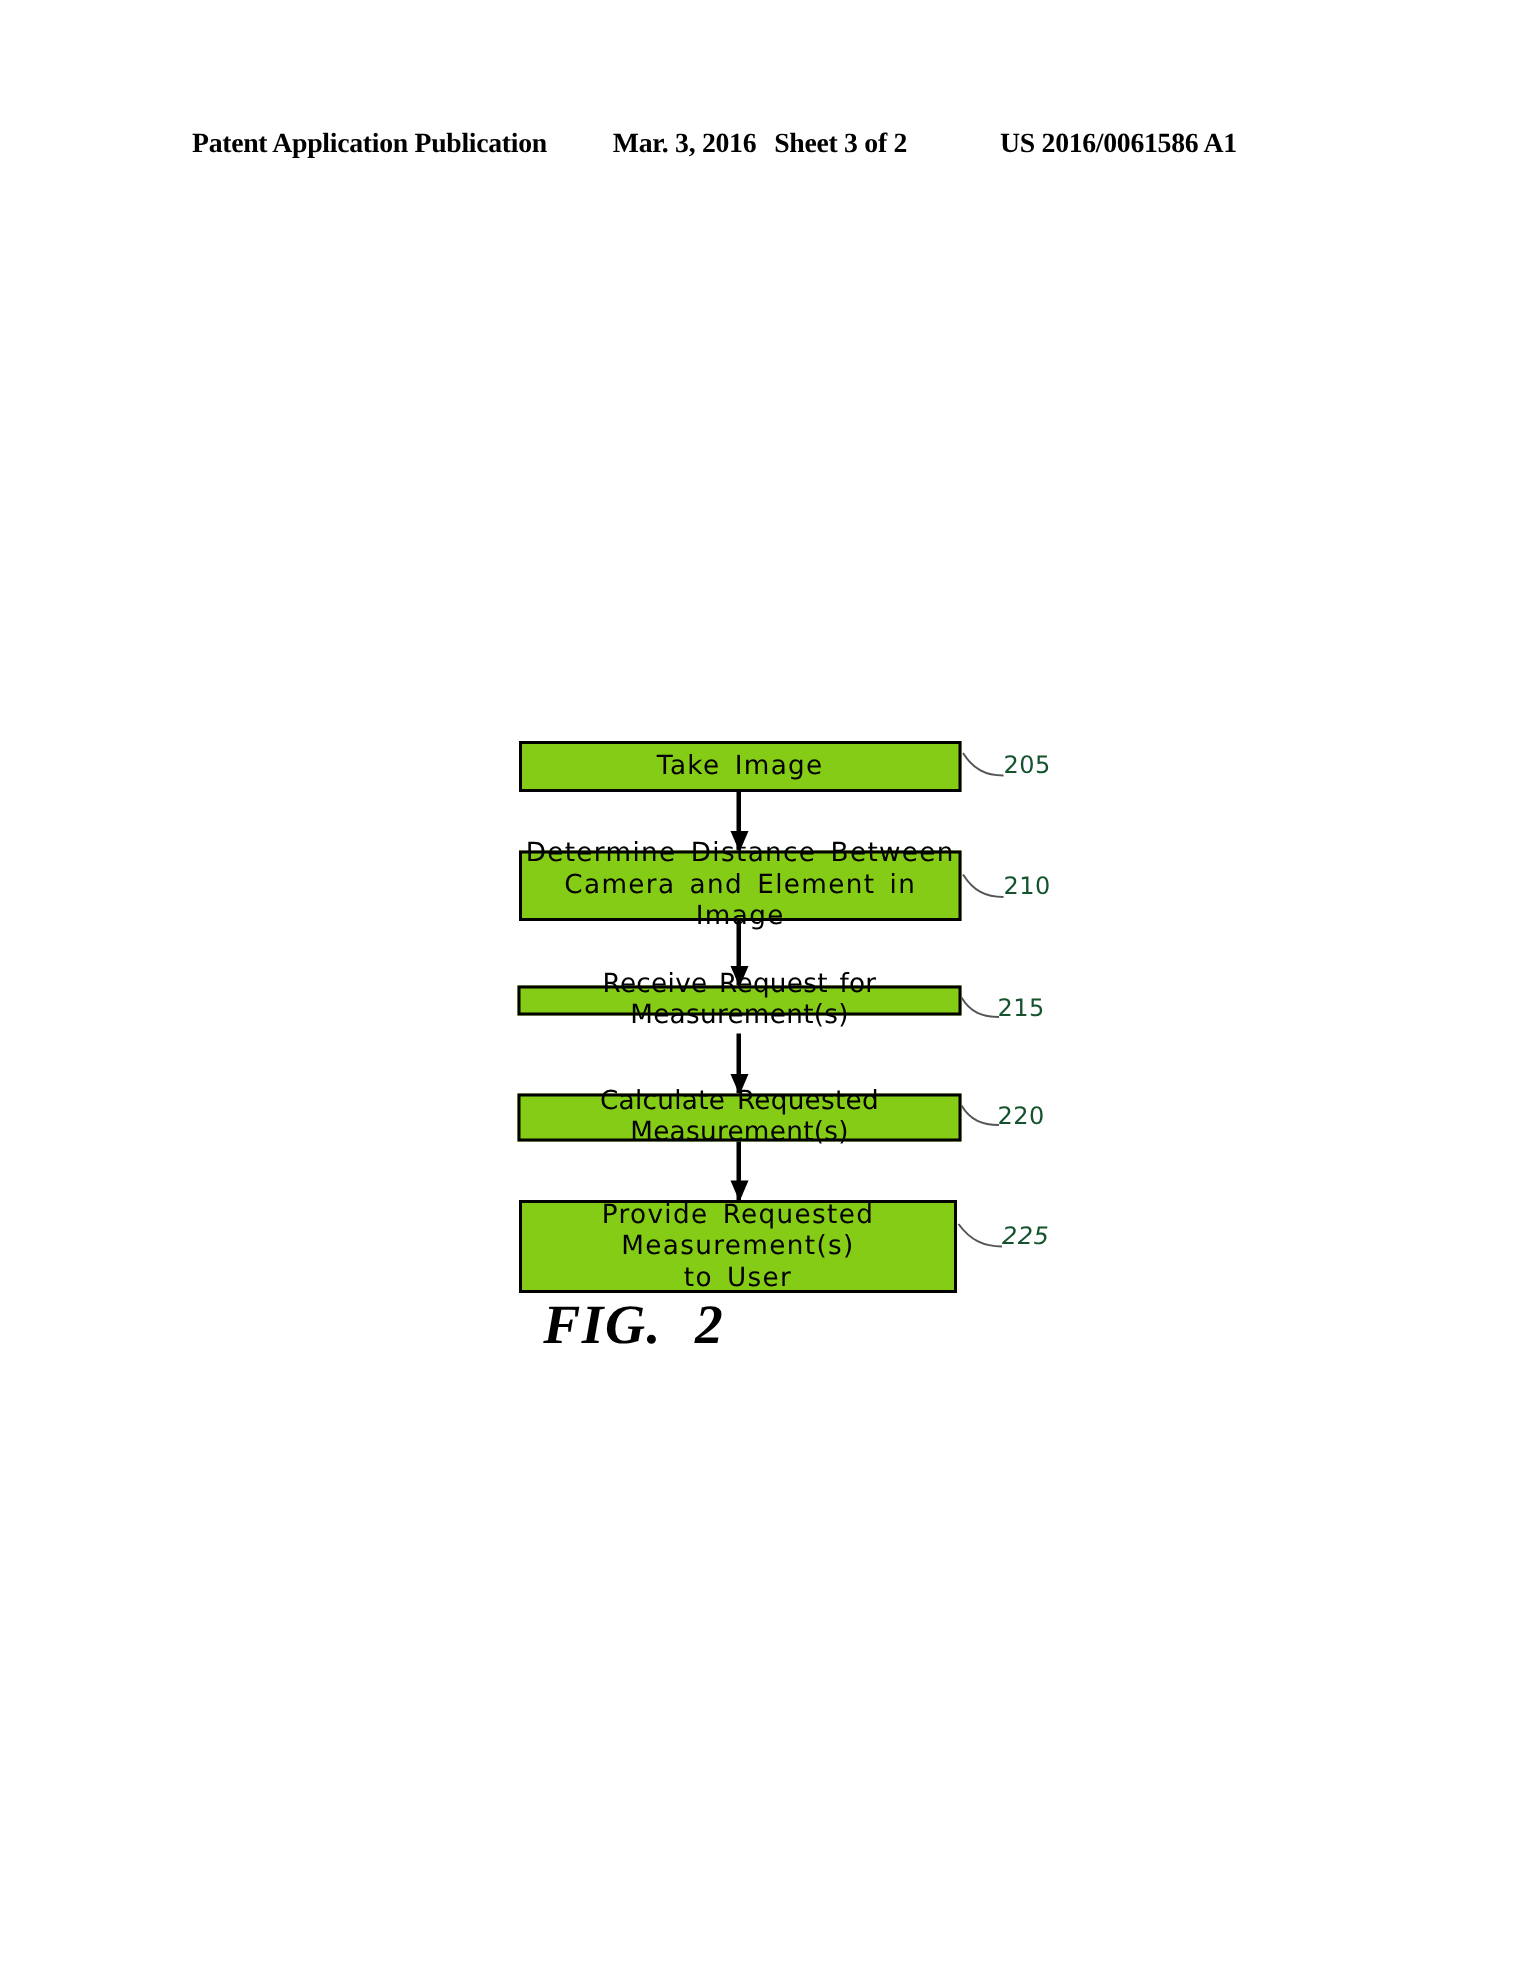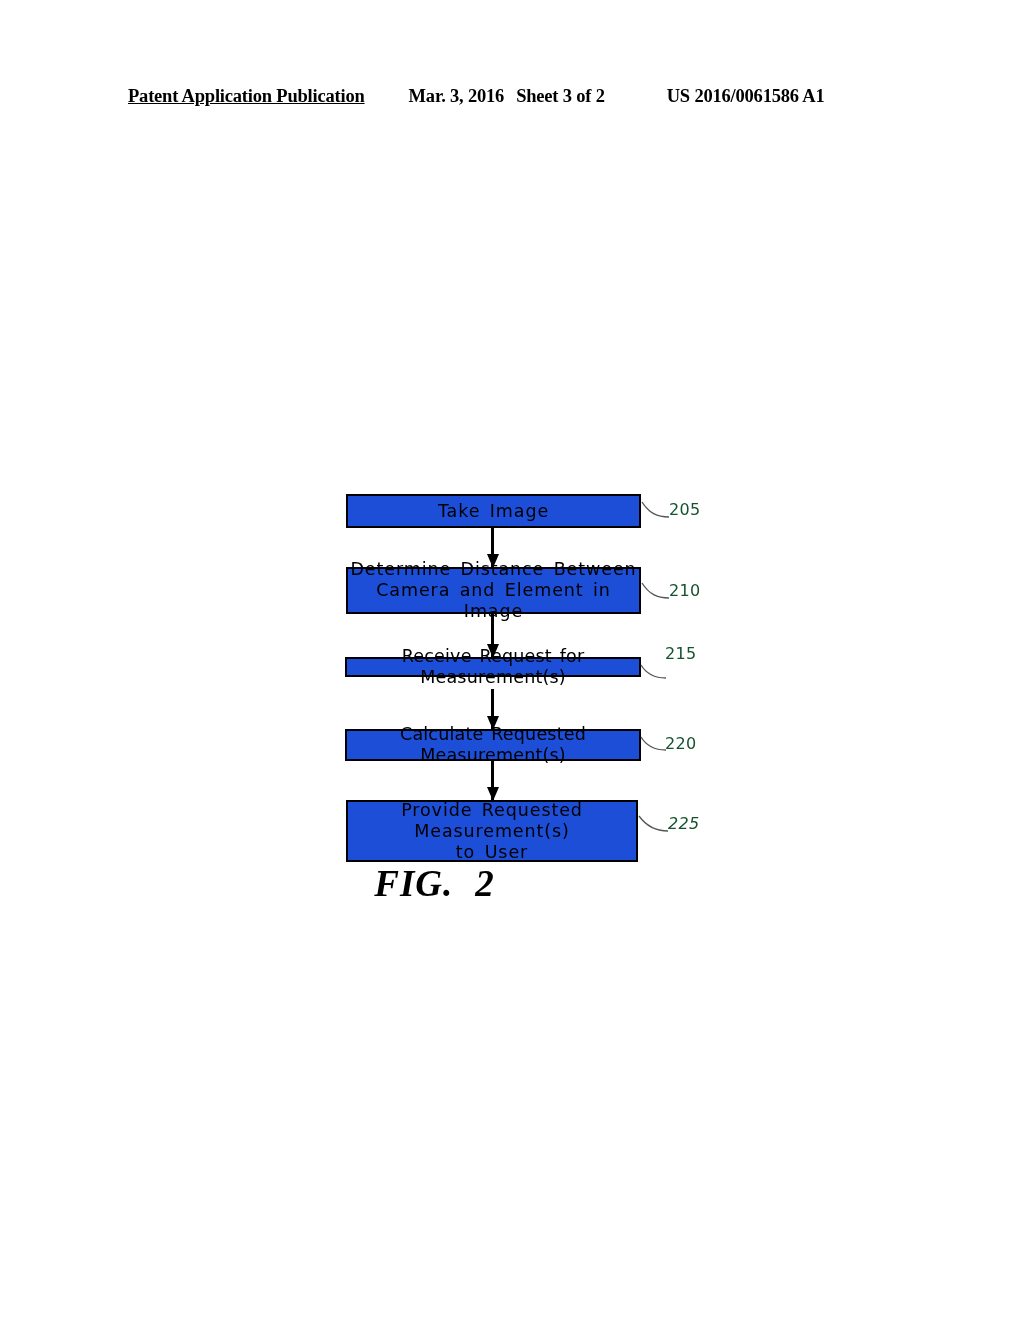--- a/index.html
+++ b/index.html
@@ -24,42 +24,42 @@
     width: 760px;
     height: 26px;
     display: flex;
     align-items: baseline;
     font-family: "Liberation Serif", serif;
     font-weight: bold;
     font-size: 18.5px;
     letter-spacing: -0.2px;
     white-space: nowrap;
   }
-  .hdr-pub   { flex: 0 0 auto; text-decoration: underline; }
+  .hdr-pub   { flex: 0 0 auto; }
   .hdr-gap-1 { flex: 0 0 44px; }
   .hdr-date  { flex: 0 0 auto; }
   .hdr-gap-2 { flex: 0 0 12px; }
   .hdr-sheet { flex: 0 0 auto; }
   .hdr-gap-3 { flex: 0 0 62px; }
   .hdr-docid { flex: 0 0 auto; }
 
   
   .figure {
     position: absolute;
     top: 0;
     left: 0;
     width: 1024px;
     height: 1320px;
   }
 
   .flow-box {
     position: absolute;
     box-sizing: border-box;
     border: 2.5px solid #000000;
-    background: #1d4ed8;
+    background: #84cc16;
     display: flex;
     align-items: center;
     justify-content: center;
     text-align: center;
   }
   .flow-label {
     font-family: "DejaVu Sans", sans-serif;
     font-size: 17.5px;
     line-height: 21px;
     letter-spacing: 0.9px;
@@ -111,38 +111,37 @@
   .ref-num {
     position: absolute;
     font-family: "DejaVu Sans", sans-serif;
     font-size: 16px;
     letter-spacing: 0.3px;
     color: #14532d;
     white-space: nowrap;
   }
   .ref-205 { left: 669px; top: 500px; }
   .ref-210 { left: 669px; top: 581px; }
-  .ref-215 { left: 665px; top: 644px; }
+  .ref-215 { left: 665px; top: 662px; }
   .ref-220 { left: 665px; top: 734px; }
   .ref-225 { left: 668px; top: 814px; font-style: italic; }
 
   
   .fig-caption {
     position: absolute;
     left: 0;
     top: 862px;
     width: 845px;
     text-align: center;
     font-family: "Liberation Serif", serif;
     font-style: italic;
     font-weight: bold;
     font-size: 37px;
     letter-spacing: 1px;
     color: #000000;
-    padding-left: 12px;
   }
   .fig-caption .fig-word { margin-right: 22px; }
 </style>
 </head>
 <body>
 
 <div class="page-header">
   <span class="hdr-pub">Patent Application Publication</span>
   <span class="hdr-gap-1"></span>
   <span class="hdr-date">Mar. 3, 2016</span>

